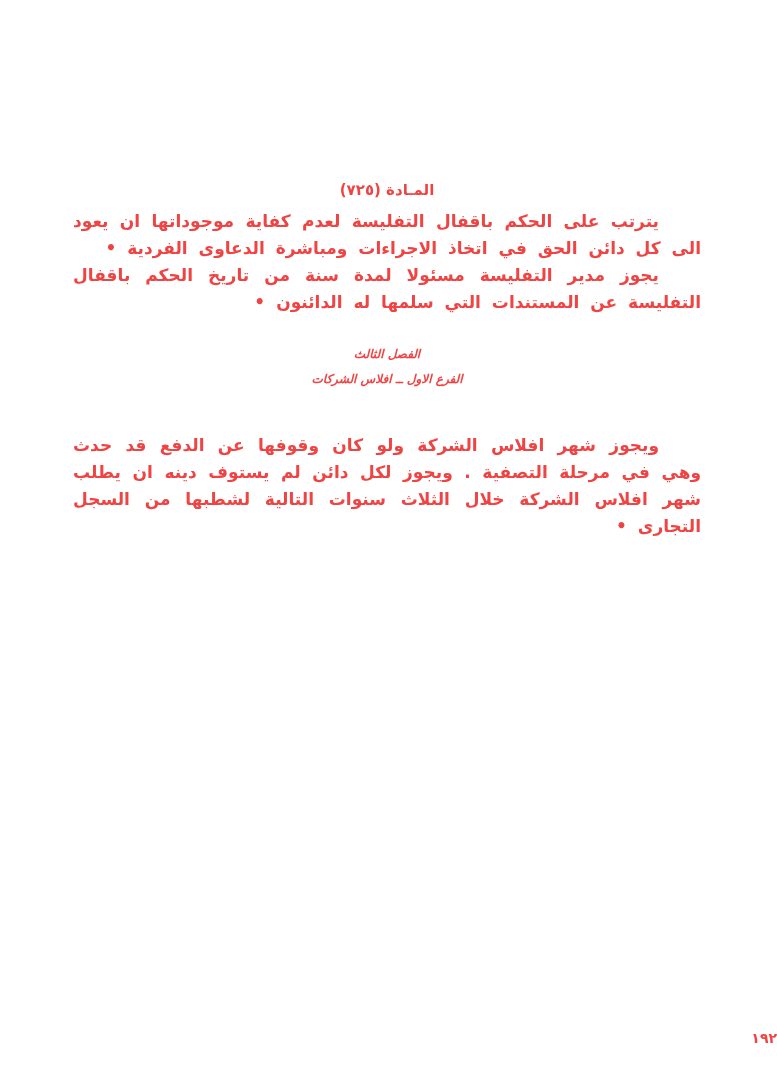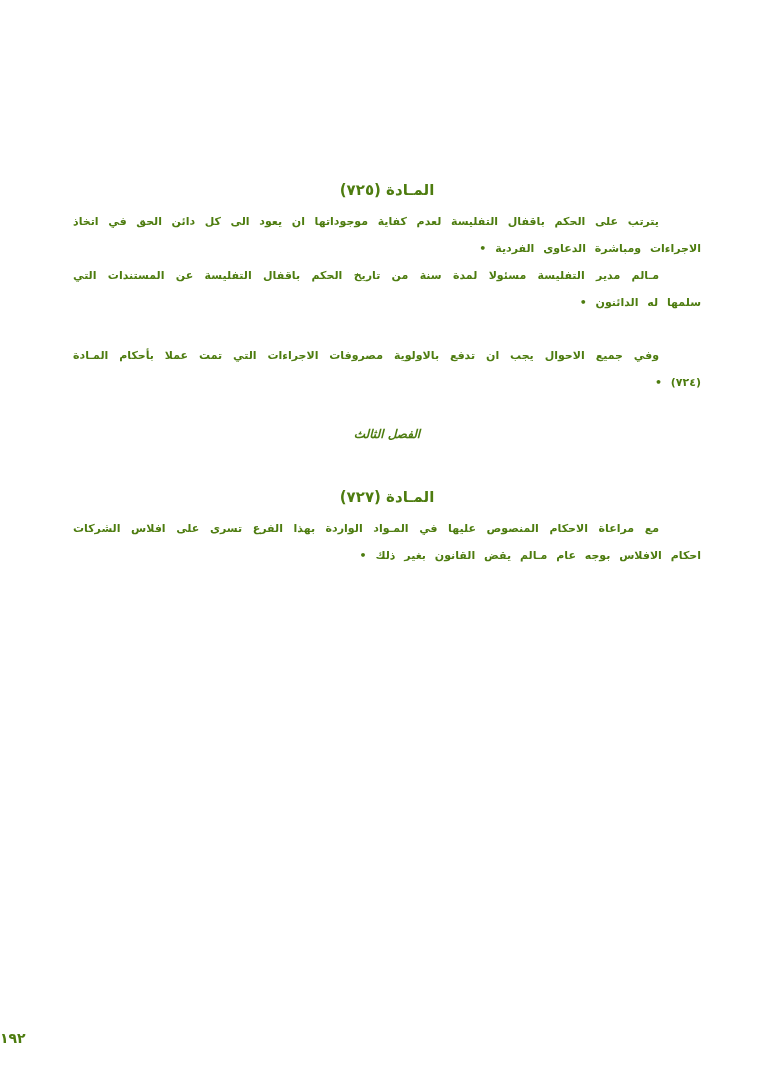--- a/index.html
+++ b/index.html
@@ -5,21 +5,21 @@
   html, body {
     margin: 0;
     padding: 0;
     background: #ffffff;
   }
   .page {
     position: relative;
     width: 777px;
     height: 1092px;
     background: #ffffff;
-    color: #4d7c0f;
+    color: #ef4444;
     font-family: "DejaVu Sans", sans-serif;
     direction: rtl;
     overflow: hidden;
   }
   .content {
     position: absolute;
     top: 180px;
     right: 76px;
     width: 628px;
   }
@@ -29,21 +29,21 @@
   .article-heading {
     text-align: center;
     font-size: 15px;
     font-weight: bold;
     line-height: 20px;
     margin: 0 0 8px 0;
     letter-spacing: 1px;
   }
   .para {
     margin: 0;
-    font-size: 11px;
+    font-size: 17px;
     font-weight: bold;
     line-height: 27px;
     text-align: justify;
     text-align-last: right;
     text-indent: 42px;
     word-spacing: 5px;
   }
   .chapter {
     text-align: center;
     font-size: 12px;
@@ -53,50 +53,47 @@
     font-style: italic;
   }
   .chapter div {
     letter-spacing: 1px;
   }
   .page-number {
     position: absolute;
     bottom: 46px;
     left: 0;
     right: 0;
-    text-align: left;
+    text-align: right;
     font-size: 14px;
     font-weight: bold;
     letter-spacing: 5px;
   }
 </style>
 </head>
 <body>
 
 <div class="page">
   <div class="content">
 
     <section class="article">
       <h2 class="article-heading">المـادة (٧٢٥)</h2>
       <p class="para">يترتب على الحكم باقفال التفليسة لعدم كفاية موجوداتها ان يعود الى كل دائن الحق في اتخاذ الاجراءات ومباشرة الدعاوى الفردية •</p>
-      <p class="para">مـالم مدير التفليسة مسئولا لمدة سنة من تاريخ الحكم باقفال التفليسة عن المستندات التي سلمها له الدائنون •</p>
+      <p class="para">يجوز مدير التفليسة مسئولا لمدة سنة من تاريخ الحكم باقفال التفليسة عن المستندات التي سلمها له الدائنون •</p>
     </section>
 
     <section class="article">
-      <p class="para">وفي جميع الاحوال يجب ان تدفع بالاولوية مصروفات الاجراءات التي تمت عملا بأحكام المـادة (٧٢٤) •</p>
     </section>
 
     <div class="chapter">
       <div>الفصل الثالث</div>
+      <div>الفرع الاول ــ افلاس الشركات</div>
     </div>
 
-    <section class="article">
-      <h2 class="article-heading">المـادة (٧٢٧)</h2>
-      <p class="para">مع مراعاة الاحكام المنصوص عليها في المـواد الواردة بهذا الفرع تسرى على افلاس الشركات احكام الافلاس بوجه عام مـالم يقض القانون بغير ذلك •</p>
-    </section>
 
     <section class="article">
+      <p class="para">ويجوز شهر افلاس الشركة ولو كان وقوفها عن الدفع قد حدث وهي في مرحلة التصفية . ويجوز لكل دائن لم يستوف دينه ان يطلب شهر افلاس الشركة خلال الثلاث سنوات التالية لشطبها من السجل التجارى •</p>
     </section>
 
   </div>
 
   <div class="page-number">١٩٢</div>
 </div>
 
 </body></html>

